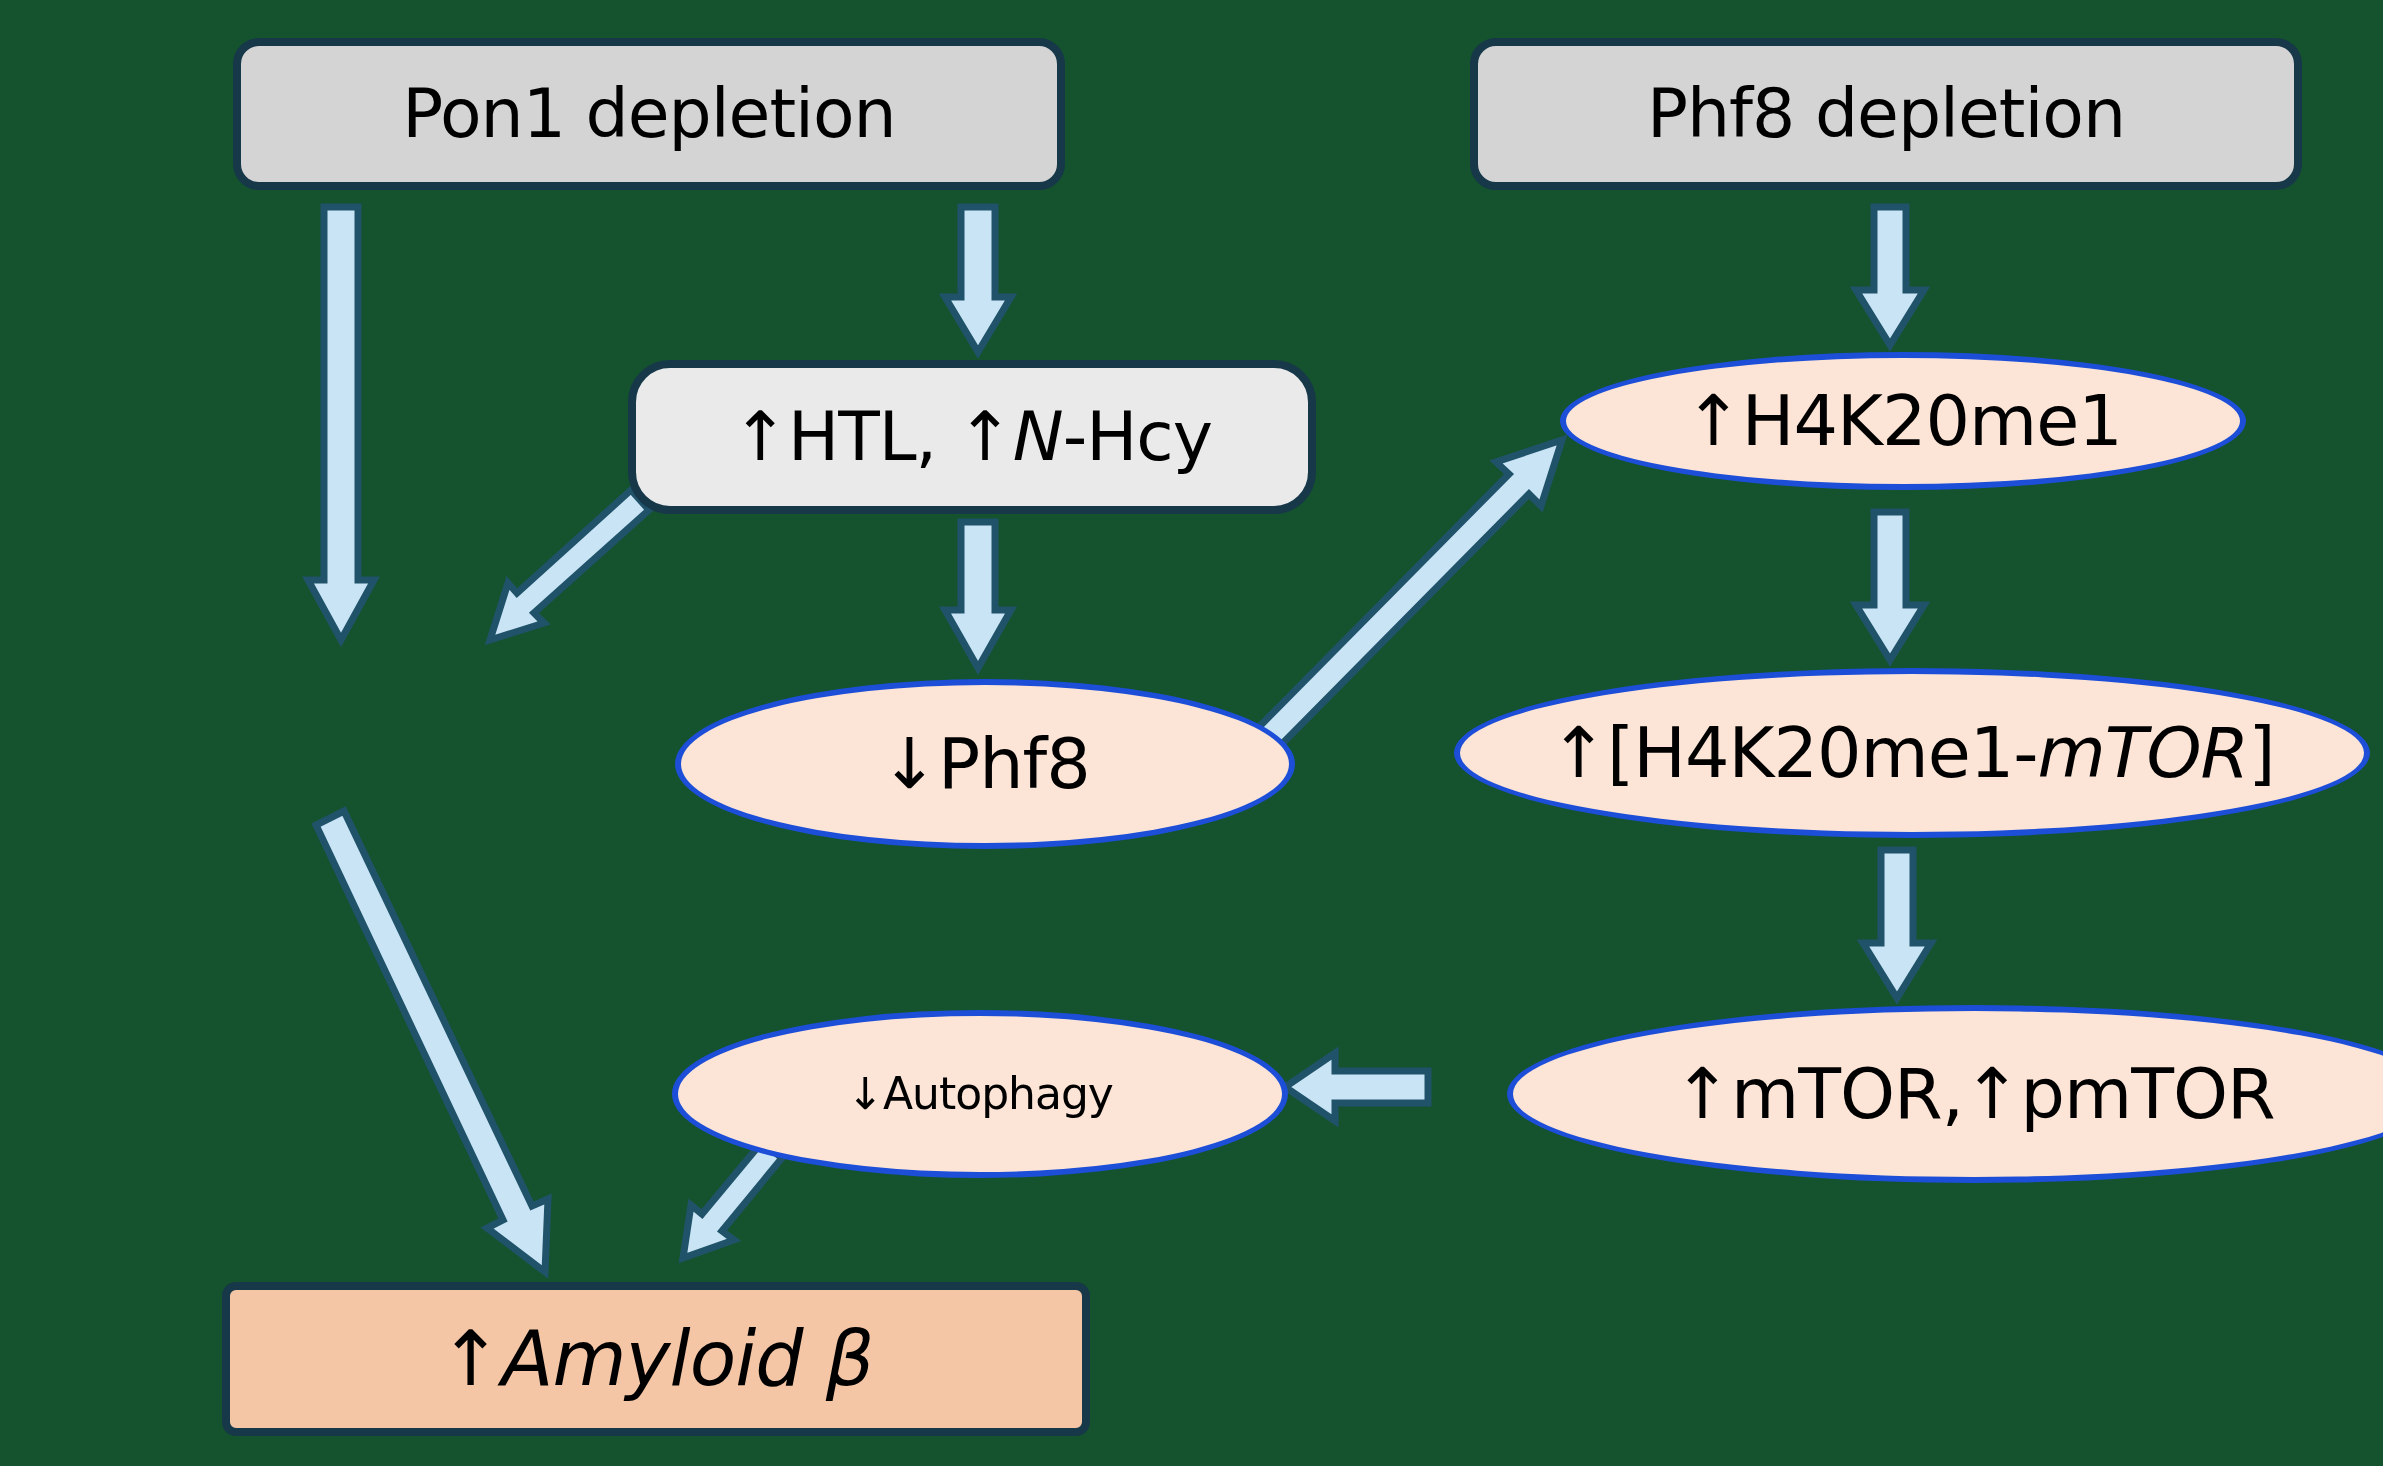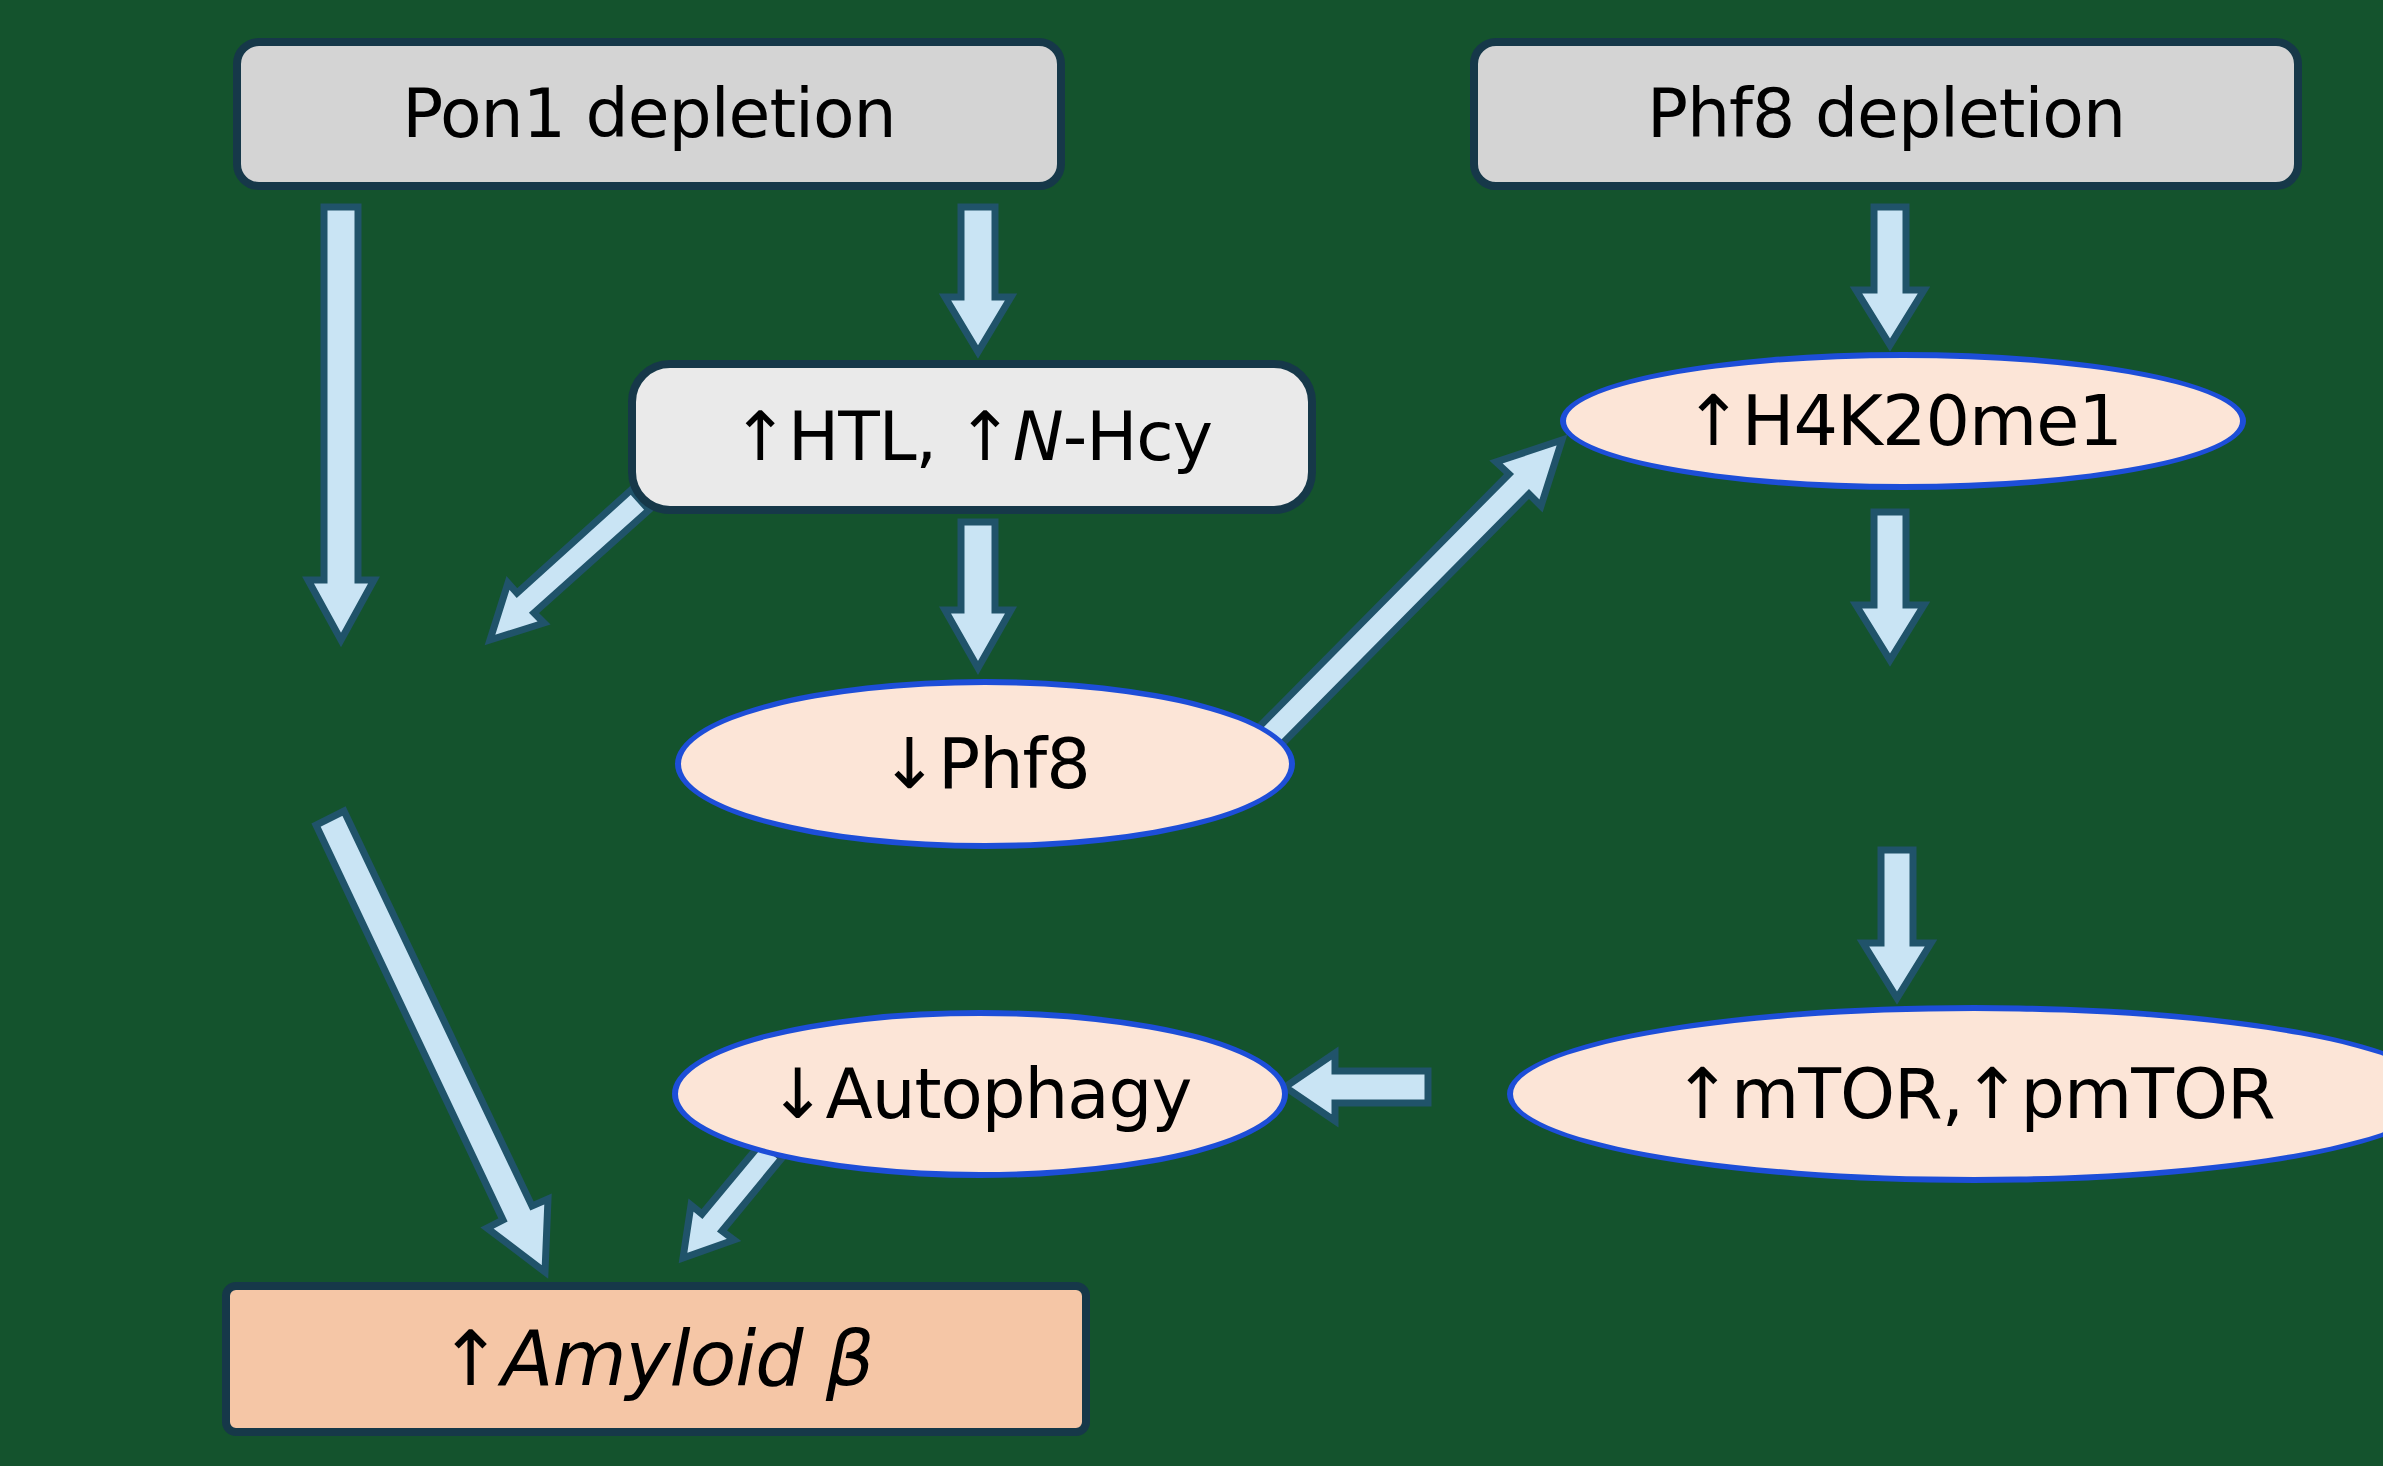--- a/index.html
+++ b/index.html
@@ -84,26 +84,29 @@
 
 
   <div class="node ellipse lpeach-ellipse" style="left:675px; top:679px; width:620px; height:170px; font-size:70px;">
     <span>↓Phf8</span>
   </div>
 
   <div class="node ellipse lpeach-ellipse" style="left:1560px; top:352px; width:686px; height:138px; font-size:70px;">
     <span>↑H4K20me1</span>
   </div>
 
+  <div class="node ellipse lpeach-ellipse" style="left:1454px; top:668px; width:916px; height:170px; font-size:70px;">
+    <span><span>↑[H4K20me1-</span><i>mTOR</i><span>]</span></span>
+  </div>
 
   <div class="node ellipse lpeach-ellipse" style="left:1507px; top:1005px; width:934px; height:178px; font-size:70px;">
     <span>↑mTOR,↑pmTOR</span>
   </div>
 
-  <div class="node ellipse lpeach-ellipse" style="left:672px; top:1010px; width:616px; height:168px; font-size:69px;">
+  <div class="node ellipse lpeach-ellipse" style="left:672px; top:1010px; width:616px; height:168px; font-size:44px;">
     <span>↓Autophagy</span>
   </div>
 
   <div class="node box peach-box" style="left:222px; top:1282px; width:868px; height:154px;">
     <span>↑Amyloid β</span>
   </div>
 
 </div>
 
 </body></html>

